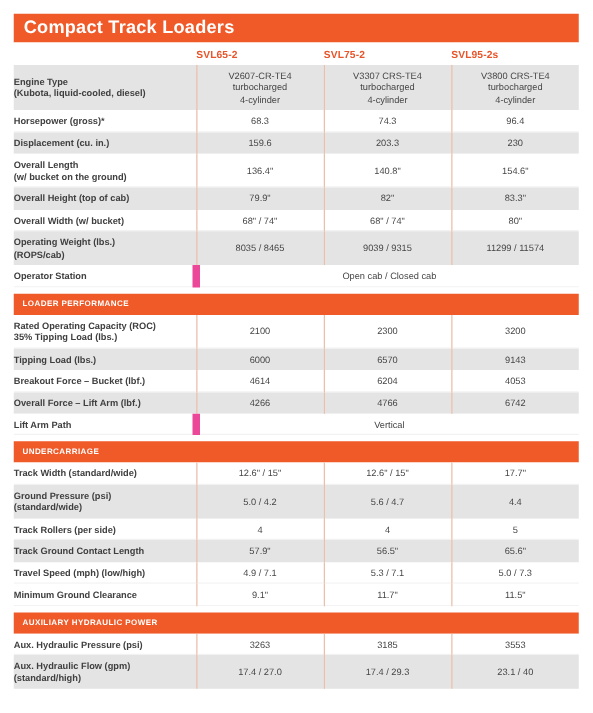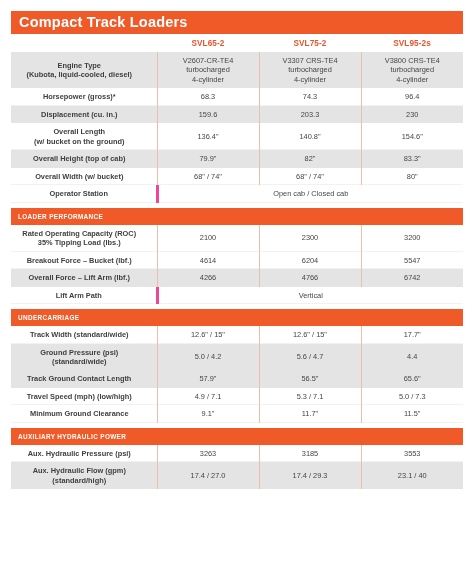--- a/index.html
+++ b/index.html
@@ -41,50 +41,49 @@
     border-collapse: collapse;
     table-layout: fixed;
     font-size: 7.3px;
   }
   table.spec col.c-label { width: 146px; }
   table.spec col.c-model { width: 102px; }
 
   
   tr.model-head td {
     padding: 5px 0 4px 0;
-    text-align: center;
     color: #E8552B;
     font-size: 8.2px;
     font-weight: bold;
     letter-spacing: 0.1px;
     background: #ffffff;
   }
   tr.model-head td.lbl { background: #ffffff; }
 
   
   tr.data td {
     vertical-align: middle;
     padding: 4px 0;
     line-height: 1.28;
   }
   tr.data td.lbl {
-    text-align: center;
+    text-align: left;
     padding-right: 9px;
     font-weight: bold;
     color: #3f3f3f;
     font-size: 7.4px;
   }
   tr.data td.val {
     text-align: center;
     color: #454545;
     font-size: 7.4px;
     border-left: 1px solid #EBBFA9;
   }
   tr.data td.val.span3 {
-    border-left: 3px solid #ec4899;
+    border-left: 6px solid #ec4899;
   }
 
   tr.shade td { background: #E4E4E4; }
   tr.plain td { background: #ffffff; }
   tr.plain td.lbl, tr.plain td.val { border-bottom: 0; }
 
   
   tr.data.plain td { box-shadow: inset 0 -1px 0 #f2f2f2; }
 
   
@@ -158,41 +157,53 @@
           <td class="val"><span class="nowrap">79.9"</span></td>
           <td class="val"><span class="nowrap">82"</span></td>
           <td class="val"><span class="nowrap">83.3"</span></td>
         </tr>
         <tr class="data plain">
           <td class="lbl"><span class="nowrap">Overall Width (w/ bucket)</span></td>
           <td class="val"><span class="nowrap">68" / 74"</span></td>
           <td class="val"><span class="nowrap">68" / 74"</span></td>
           <td class="val"><span class="nowrap">80"</span></td>
         </tr>
+        <tr class="data shade">
+          <td class="lbl"><span class="nowrap">Operating Weight (lbs.)</span><br><span class="nowrap">(ROPS/cab)</span></td>
+          <td class="val"><span class="nowrap">8035 / 8465</span></td>
+          <td class="val"><span class="nowrap">9039 / 9315</span></td>
+          <td class="val"><span class="nowrap">11299 / 11574</span></td>
+        </tr>
         <tr class="data plain">
           <td class="lbl"><span class="nowrap">Operator Station</span></td>
           <td class="val span3" colspan="3">Open cab / Closed cab</td>
         </tr>
         <tr class="spacer">
           <td colspan="4"></td>
         </tr>
         <tr class="section">
           <td colspan="4">LOADER PERFORMANCE</td>
         </tr>
         <tr class="data plain">
           <td class="lbl"><span class="nowrap">Rated Operating Capacity (ROC)</span><br><span class="nowrap">35% Tipping Load (lbs.)</span></td>
           <td class="val"><span class="nowrap">2100</span></td>
           <td class="val"><span class="nowrap">2300</span></td>
           <td class="val"><span class="nowrap">3200</span></td>
         </tr>
+        <tr class="data shade">
+          <td class="lbl"><span class="nowrap">Tipping Load (lbs.)</span></td>
+          <td class="val"><span class="nowrap">6000</span></td>
+          <td class="val"><span class="nowrap">6570</span></td>
+          <td class="val"><span class="nowrap">9143</span></td>
+        </tr>
         <tr class="data plain">
           <td class="lbl"><span class="nowrap">Breakout Force – Bucket (lbf.)</span></td>
           <td class="val"><span class="nowrap">4614</span></td>
           <td class="val"><span class="nowrap">6204</span></td>
-          <td class="val"><span class="nowrap">5547</span></td>
+          <td class="val"><span class="nowrap">4053</span></td>
         </tr>
         <tr class="data shade">
           <td class="lbl"><span class="nowrap">Overall Force – Lift Arm (lbf.)</span></td>
           <td class="val"><span class="nowrap">4266</span></td>
           <td class="val"><span class="nowrap">4766</span></td>
           <td class="val"><span class="nowrap">6742</span></td>
         </tr>
         <tr class="data plain">
           <td class="lbl"><span class="nowrap">Lift Arm Path</span></td>
           <td class="val span3" colspan="3">Vertical</td>
@@ -208,20 +219,26 @@
           <td class="val"><span class="nowrap">12.6" / 15"</span></td>
           <td class="val"><span class="nowrap">12.6" / 15"</span></td>
           <td class="val"><span class="nowrap">17.7"</span></td>
         </tr>
         <tr class="data shade">
           <td class="lbl"><span class="nowrap">Ground Pressure (psi)</span><br><span class="nowrap">(standard/wide)</span></td>
           <td class="val"><span class="nowrap">5.0 / 4.2</span></td>
           <td class="val"><span class="nowrap">5.6 / 4.7</span></td>
           <td class="val"><span class="nowrap">4.4</span></td>
         </tr>
+        <tr class="data plain">
+          <td class="lbl"><span class="nowrap">Track Rollers (per side)</span></td>
+          <td class="val"><span class="nowrap">4</span></td>
+          <td class="val"><span class="nowrap">4</span></td>
+          <td class="val"><span class="nowrap">5</span></td>
+        </tr>
         <tr class="data shade">
           <td class="lbl"><span class="nowrap">Track Ground Contact Length</span></td>
           <td class="val"><span class="nowrap">57.9"</span></td>
           <td class="val"><span class="nowrap">56.5"</span></td>
           <td class="val"><span class="nowrap">65.6"</span></td>
         </tr>
         <tr class="data plain">
           <td class="lbl"><span class="nowrap">Travel Speed (mph) (low/high)</span></td>
           <td class="val"><span class="nowrap">4.9 / 7.1</span></td>
           <td class="val"><span class="nowrap">5.3 / 7.1</span></td>

